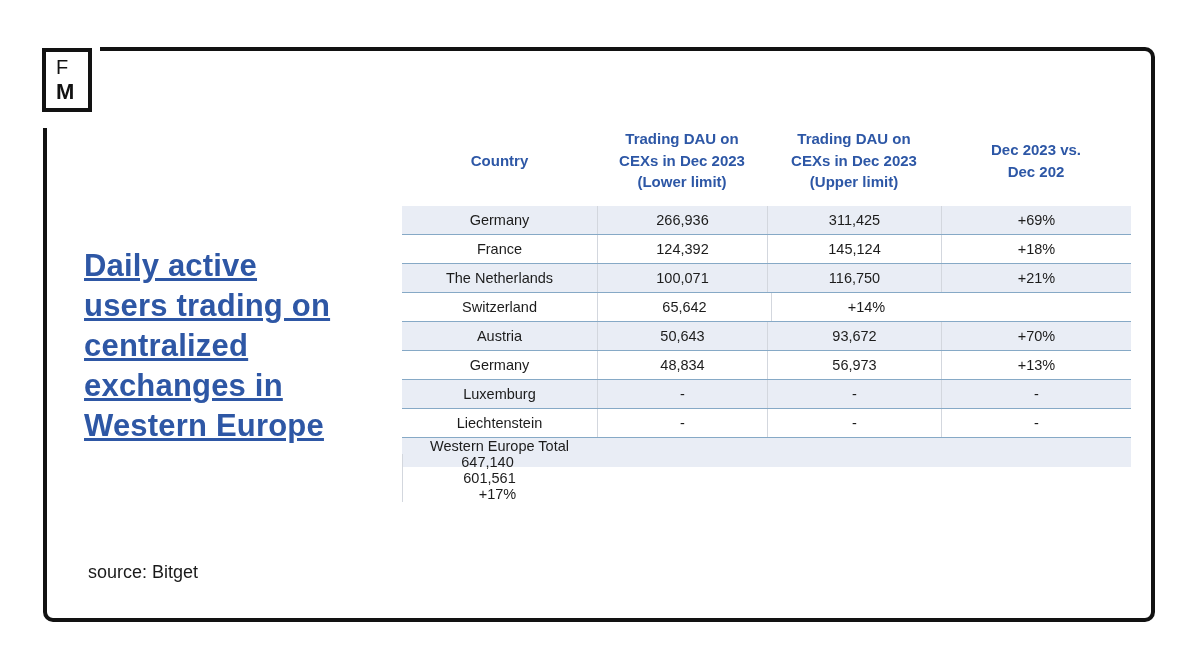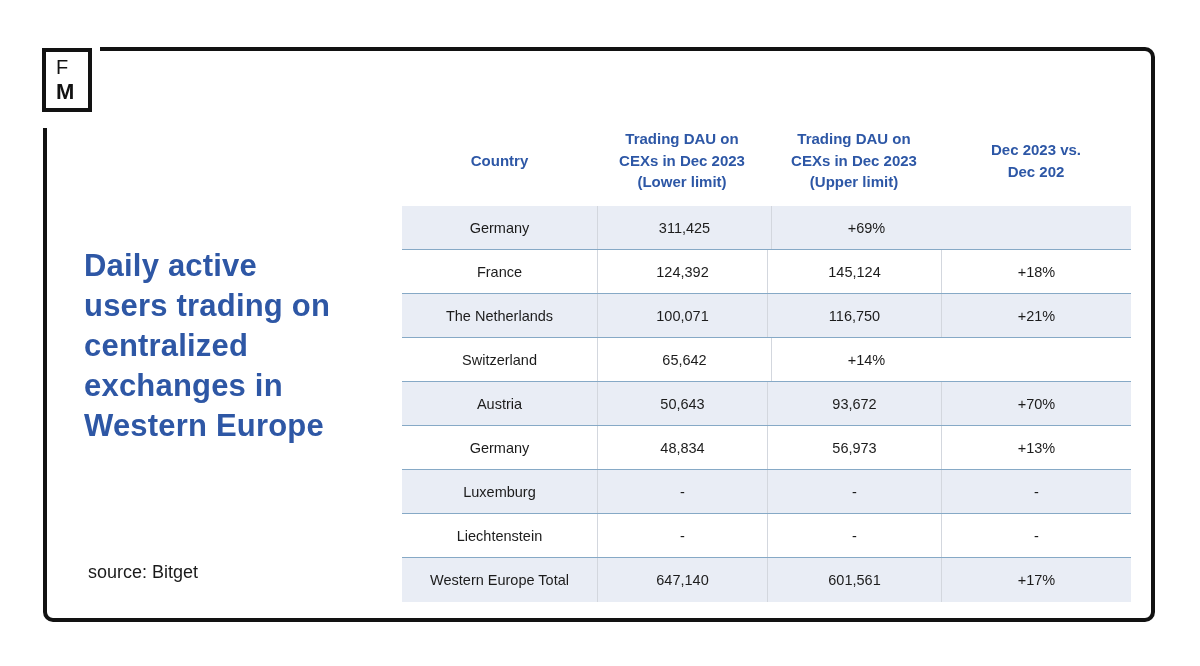--- a/index.html
+++ b/index.html
@@ -17,38 +17,38 @@
   .logo{
     position:absolute;left:42px;top:48px;width:50px;height:64px;
     box-sizing:border-box;border:4px solid #121212;background:#ffffff;
     display:flex;flex-direction:column;justify-content:center;padding-left:10px;
   }
   .logo-f{font-size:20px;font-weight:400;color:#121212;line-height:23px;}
   .logo-m{font-size:22px;font-weight:700;color:#121212;line-height:25px;}
   .title{
     position:absolute;left:84px;top:246px;width:320px;
     font-size:31px;line-height:40px;font-weight:700;color:#2e57a5;
-    white-space:pre-line;letter-spacing:0.2px;
+    white-space:pre-line;letter-spacing:0.2px;text-decoration:underline;
   }
   .source{
     position:absolute;left:88px;top:562px;font-size:18px;color:#1a1a1a;
   }
   .table{position:absolute;left:402px;top:115px;width:729px;}
   .thead{display:flex;height:91px;}
   .th{
     display:flex;align-items:center;justify-content:center;text-align:center;
     font-weight:700;color:#2d57a6;font-size:15px;line-height:1.45;
     white-space:pre-line;height:100%;box-sizing:border-box;
   }
   .tr{
-    display:flex;height:44px;box-sizing:border-box;
+    display:flex;height:29px;box-sizing:border-box;
     border-bottom:1px solid #86a9c6;background:#ffffff;
   }
   .tr:nth-child(odd){background:#e9edf5;}
-  .tr:last-child{border-bottom:none;}
+  .tr:last-child{border-bottom:none;flex-direction:column;}
   .td{
     display:flex;align-items:center;justify-content:center;
     font-size:14.5px;color:#1c1c1c;box-sizing:border-box;
   }
   .td:nth-child(n+2){border-left:1px solid #d3d7de;}
   .c0{width:195px;}
   .c1{width:170px;}
   .c2{width:174px;}
   .c3{width:190px;}
 </style>
@@ -81,20 +81,21 @@
 (Lower limit)</div>
       <div class="th c2">Trading DAU on
 CEXs in Dec 2023
 (Upper limit)</div>
       <div class="th c3">Dec 2023 vs.
 Dec 202</div>
     </div>
     <div class="tbody">
       <div class="tr">
         <div class="td c0">Germany</div>
+        <div class="td c1">266,936</div>
         <div class="td c2">311,425</div>
         <div class="td c3">+69%</div>
       </div>
       <div class="tr">
         <div class="td c0">France</div>
         <div class="td c1">124,392</div>
         <div class="td c2">145,124</div>
         <div class="td c3">+18%</div>
       </div>
       <div class="tr">

